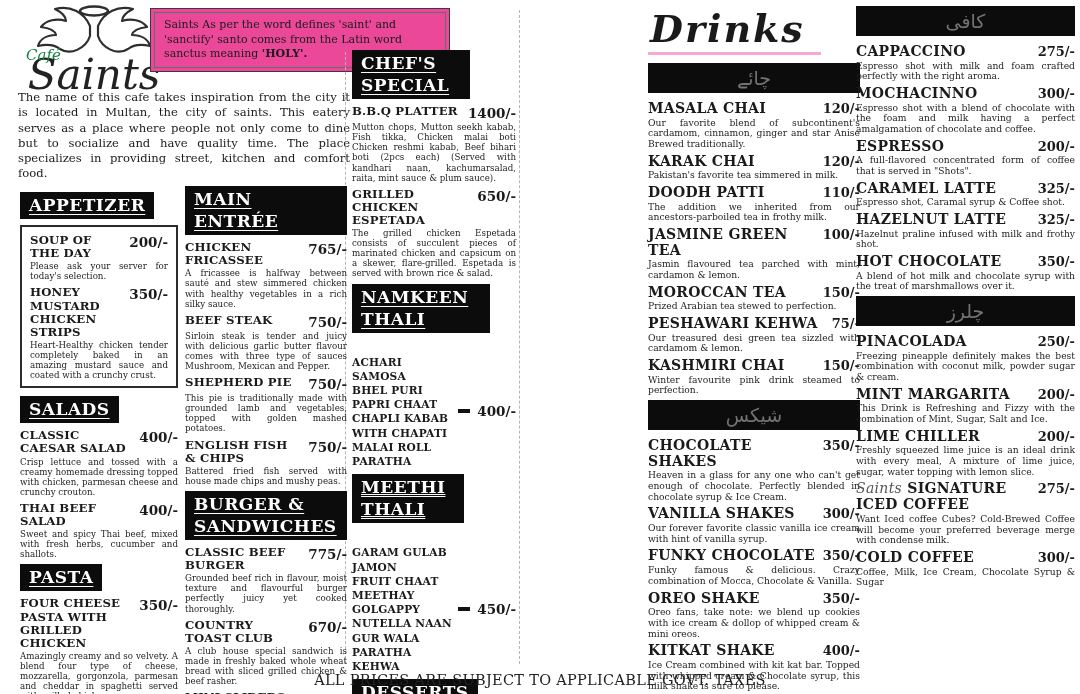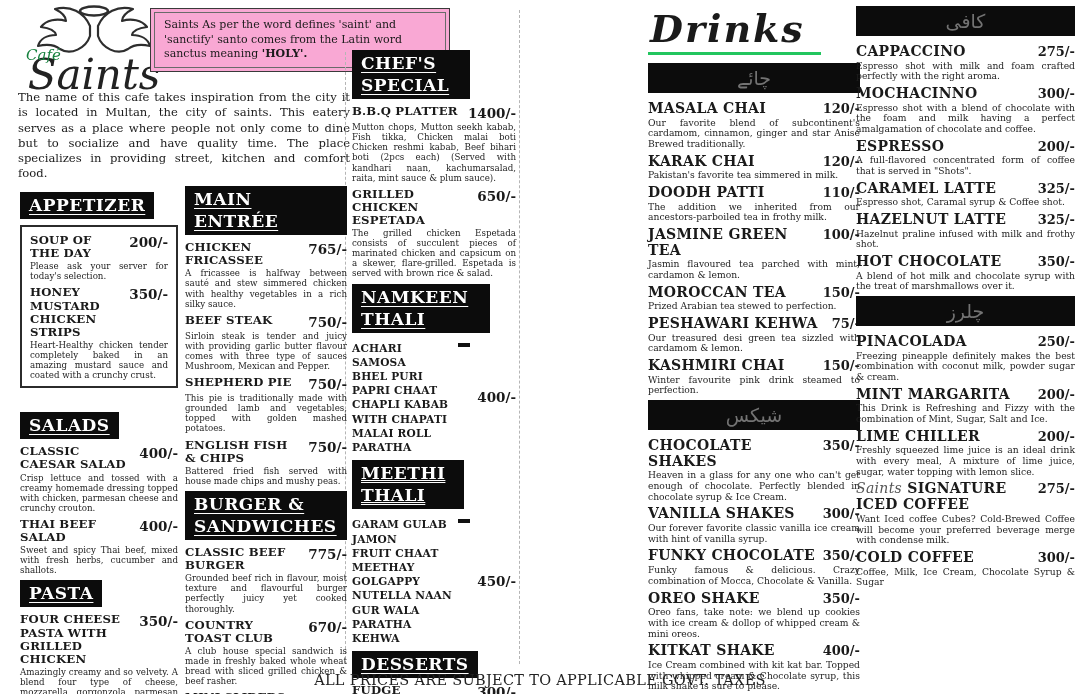--- a/index.html
+++ b/index.html
@@ -5,21 +5,21 @@
   html,body{margin:0;padding:0;background:#e8e8e8;}
   .page{position:relative;width:1080px;height:694px;background:#ffffff;overflow:hidden;
         font-family:"DejaVu Serif","Liberation Serif",serif;color:#1a1a1a;margin:0 auto;}
 
   
   .logo{position:absolute;left:24px;top:2px;width:140px;}
   .logo-cafe{position:absolute;left:2px;top:44px;font-style:italic;font-size:15px;color:#15803d;}
   .logo-saints{font-style:italic;font-size:42px;line-height:1;margin-top:-10px;text-align:center;color:#222;}
 
   
-  .notebox{position:absolute;left:150px;top:8px;width:292px;border:1.5px solid #3a3a3a;padding:3px;background:#f9a8d4;}
+  .notebox{position:absolute;left:150px;top:8px;width:292px;border:1.5px solid #3a3a3a;padding:3px;background:#ec4899;}
   .notebox-inner{border:1px solid #6a6a6a;padding:5px 9px;font-size:11px;line-height:1.32;font-weight:500;}
   .notebox-inner b{font-weight:bold;}
 
   
   .intro{position:absolute;left:18px;top:90px;width:332px;}
   .intro-title{font-style:italic;font-weight:bold;font-size:26px;letter-spacing:1px;margin:0 0 8px 18px;}
   .intro-text{font-size:11.6px;line-height:1.32;text-align:justify;margin:0;}
 
   
   .col{position:absolute;}
@@ -41,31 +41,31 @@
   .hw-namkeen{width:120px;}
   .hw-meethi{width:94px;text-decoration:underline;}
 
   
   .mi{margin-bottom:5px;}
   .mi-head{display:flex;justify-content:space-between;align-items:flex-start;gap:6px;}
   .mi-name{font-weight:bold;font-size:11.7px;line-height:1.12;letter-spacing:0.2px;}
   .mi-price{font-weight:bold;font-size:13.5px;white-space:nowrap;}
   .mi-desc{font-size:8.7px;line-height:1.16;text-align:justify;margin-top:1px;color:#1e1e1e;}
 
-  .appetizer-box{border:2px solid #2b2b2b;padding:7px 8px 1px;margin-bottom:24px;}
-
-  
-  .thali{display:flex;align-items:flex-start;margin:2px 0 6px 0;}
+  .appetizer-box{border:2px solid #2b2b2b;padding:7px 8px 1px;margin-bottom:8px;}
+
+  
+  .thali{display:flex;align-items:center;margin:16px 0 6px 0;}
   .thali-list{list-style:none;margin:0;padding:0;font-weight:bold;font-size:10.6px;line-height:1.34;flex:1;letter-spacing:0.2px;}
   .thali-bracket{width:10px;border-top:2.5px solid #111;border-right:2.5px solid #111;border-bottom:2.5px solid #111;margin:2px 0 2px 2px;}
   .thali-price{font-weight:bold;font-size:13.5px;align-self:center;margin-left:7px;white-space:nowrap;}
 
   
   .drinks-title{font-style:italic;font-weight:bold;font-size:38px;letter-spacing:2px;
-                border-bottom:3px solid #22c55e;display:inline-block;padding:0 16px 1px 2px;margin:2px 0 6px 0;}
+                border-bottom:3px solid #f9a8d4;display:inline-block;padding:0 16px 1px 2px;margin:2px 0 6px 0;}
   .urdu-bar{background:#0c0c0c;color:#737373;text-align:center;font-size:19px;height:30px;line-height:30px;
             margin:2px 0 8px 0;font-family:"DejaVu Sans","Liberation Sans",sans-serif;}
   .drink .mi-name{font-size:14px;letter-spacing:0.3px;}
   .drink .mi-price{font-size:13px;}
   .drink .mi-desc{font-size:9.2px;line-height:1.16;}
   .drink{margin-bottom:4px;}
   .name-prefix{font-style:italic;font-weight:normal;color:#555;font-size:14px;}
 
   
   .footer{position:absolute;left:0;right:0;bottom:6px;text-align:center;font-size:14.5px;letter-spacing:0.3px;color:#222;}
@@ -149,21 +149,21 @@
           <span class="mi-name">CHICKEN FRICASSEE</span>
           <span class="mi-price">765/-</span>
         </div>
       <div class="mi-desc">A fricassee is halfway between sauté and stew simmered chicken with healthy vegetables in a rich silky sauce.</div>
     </div>
     <div class="mi">
       <div class="mi-head">
           <span class="mi-name">BEEF STEAK</span>
           <span class="mi-price">750/-</span>
         </div>
-      <div class="mi-desc">Sirloin steak is tender and juicy with providing garlic butter flavour comes with three type of sauces Mushroom, Mexican and Pepper.</div>
+      <div class="mi-desc">Sirloin steak is tender and juicy with delicious garlic butter flavour comes with three type of sauces Mushroom, Mexican and Pepper.</div>
     </div>
     <div class="mi">
       <div class="mi-head">
           <span class="mi-name">SHEPHERD PIE</span>
           <span class="mi-price">750/-</span>
         </div>
       <div class="mi-desc">This pie is traditionally made with grounded lamb and vegetables, topped with golden mashed potatoes.</div>
     </div>
     <div class="mi">
       <div class="mi-head">

